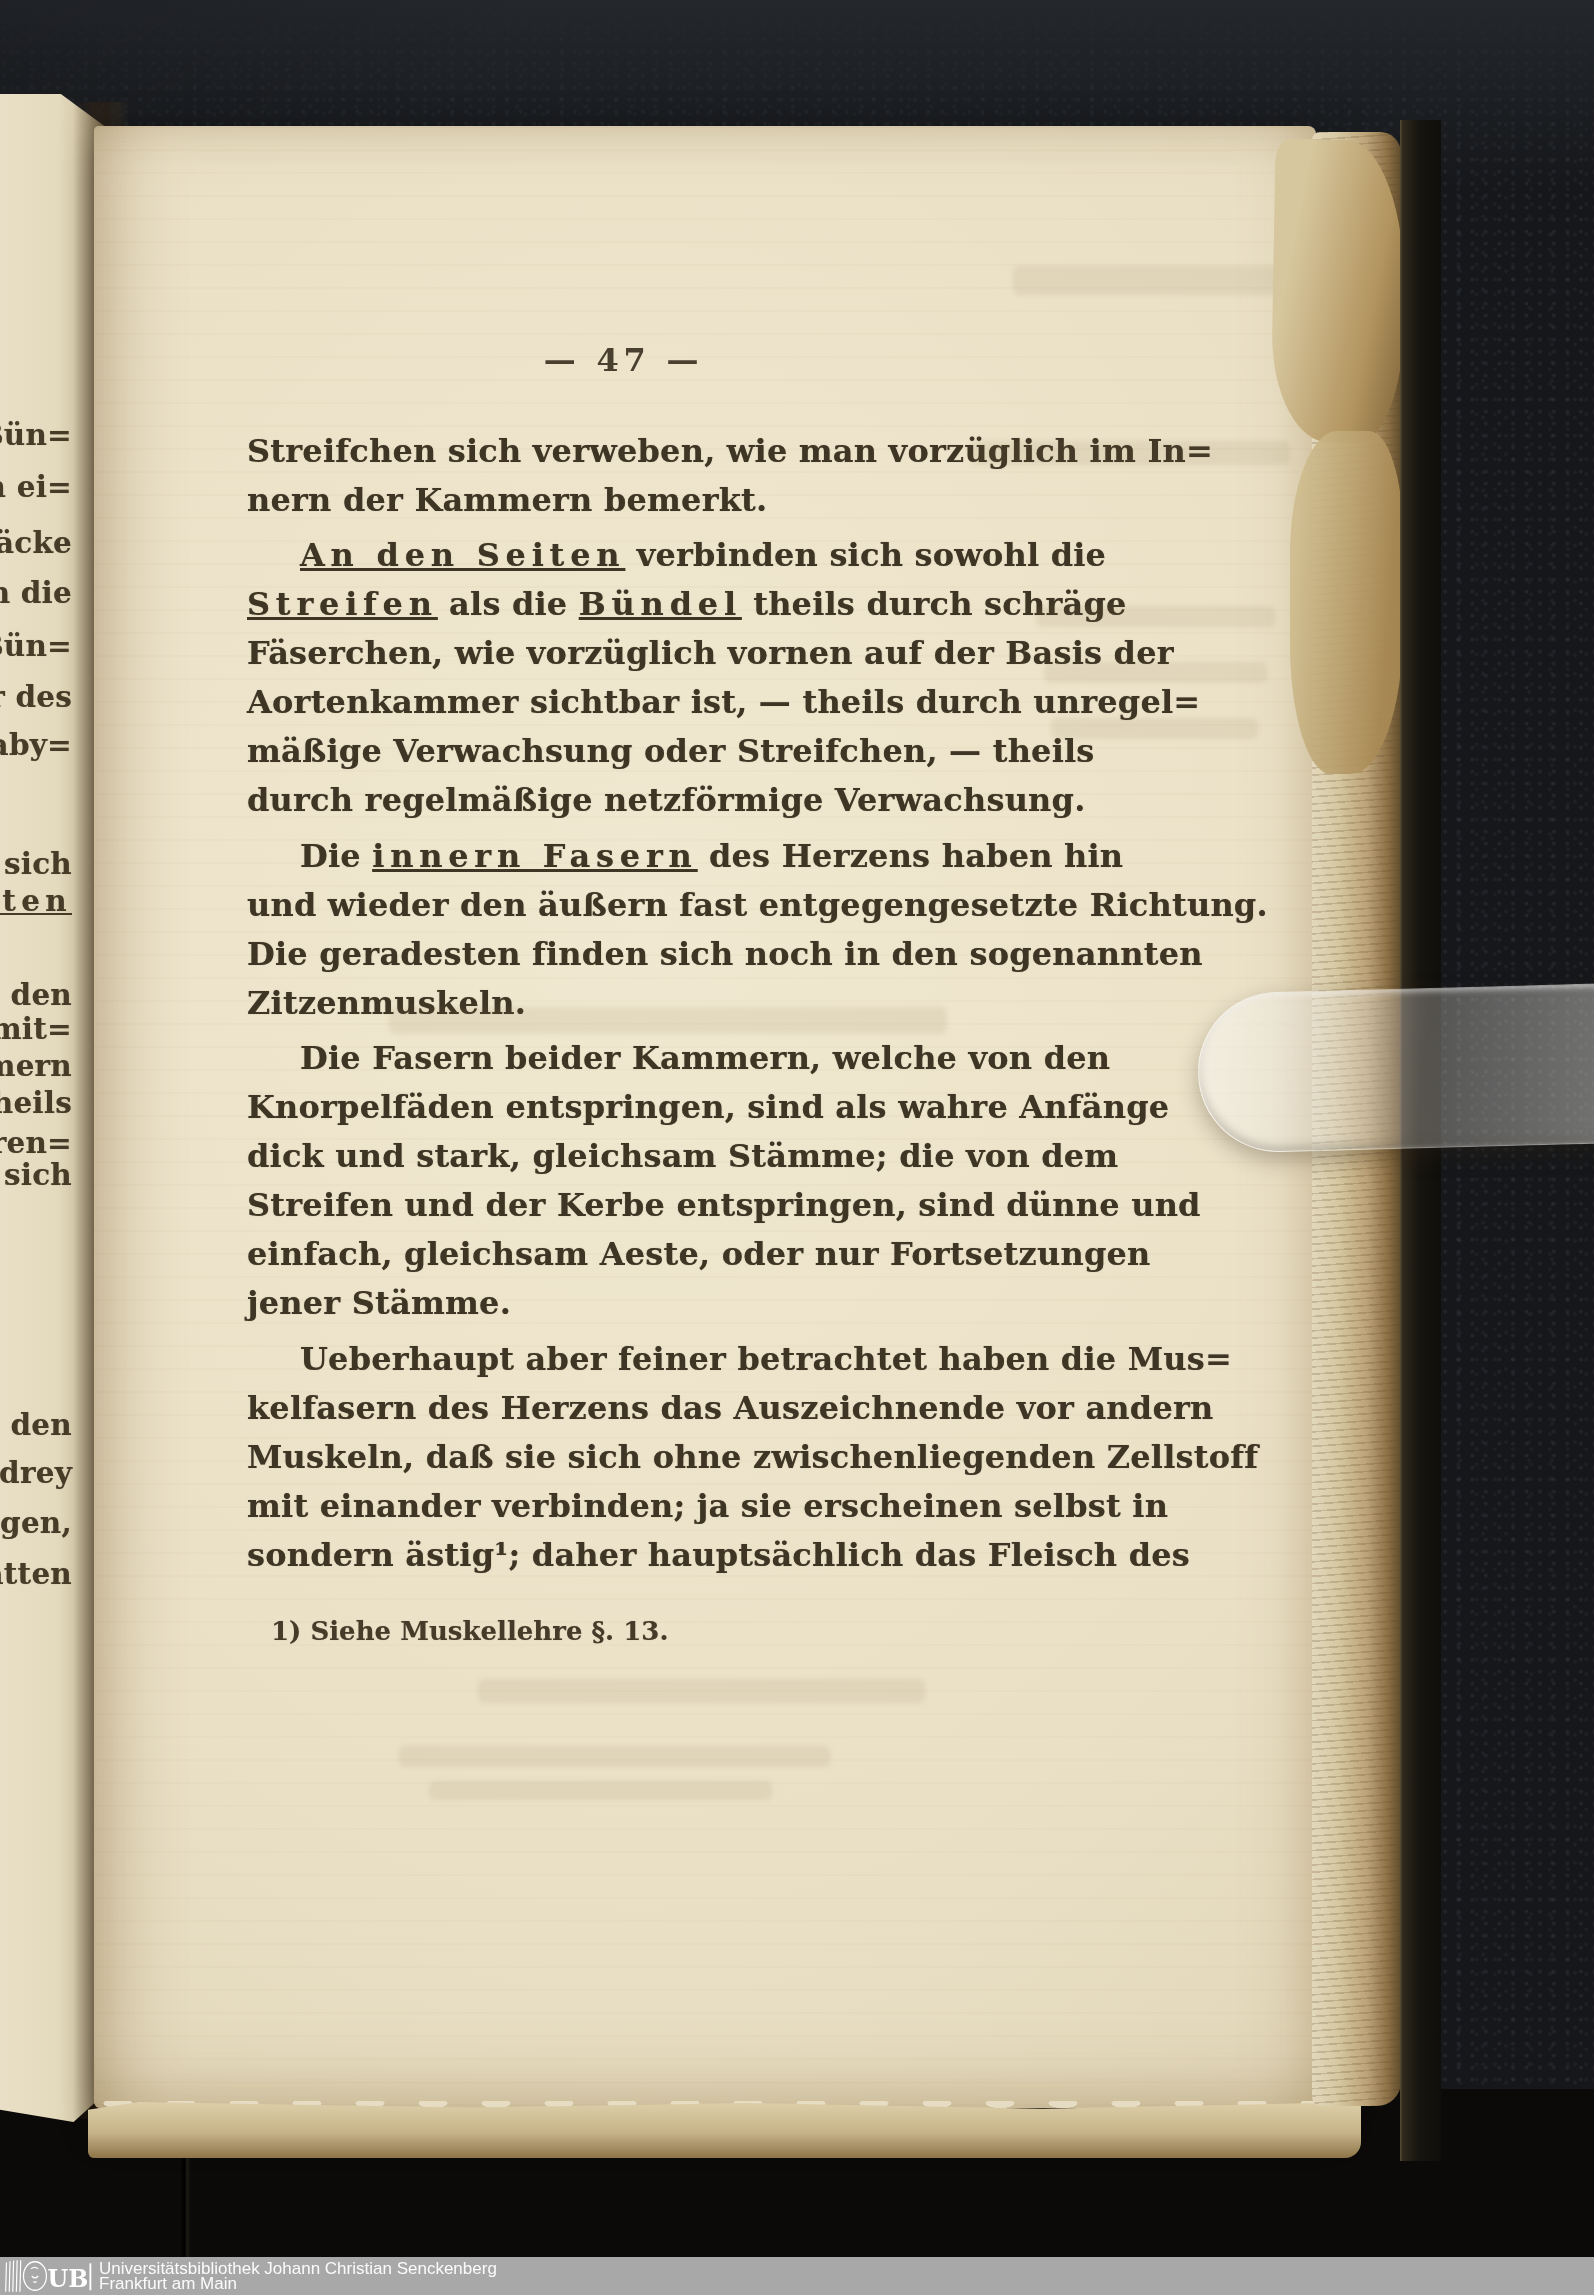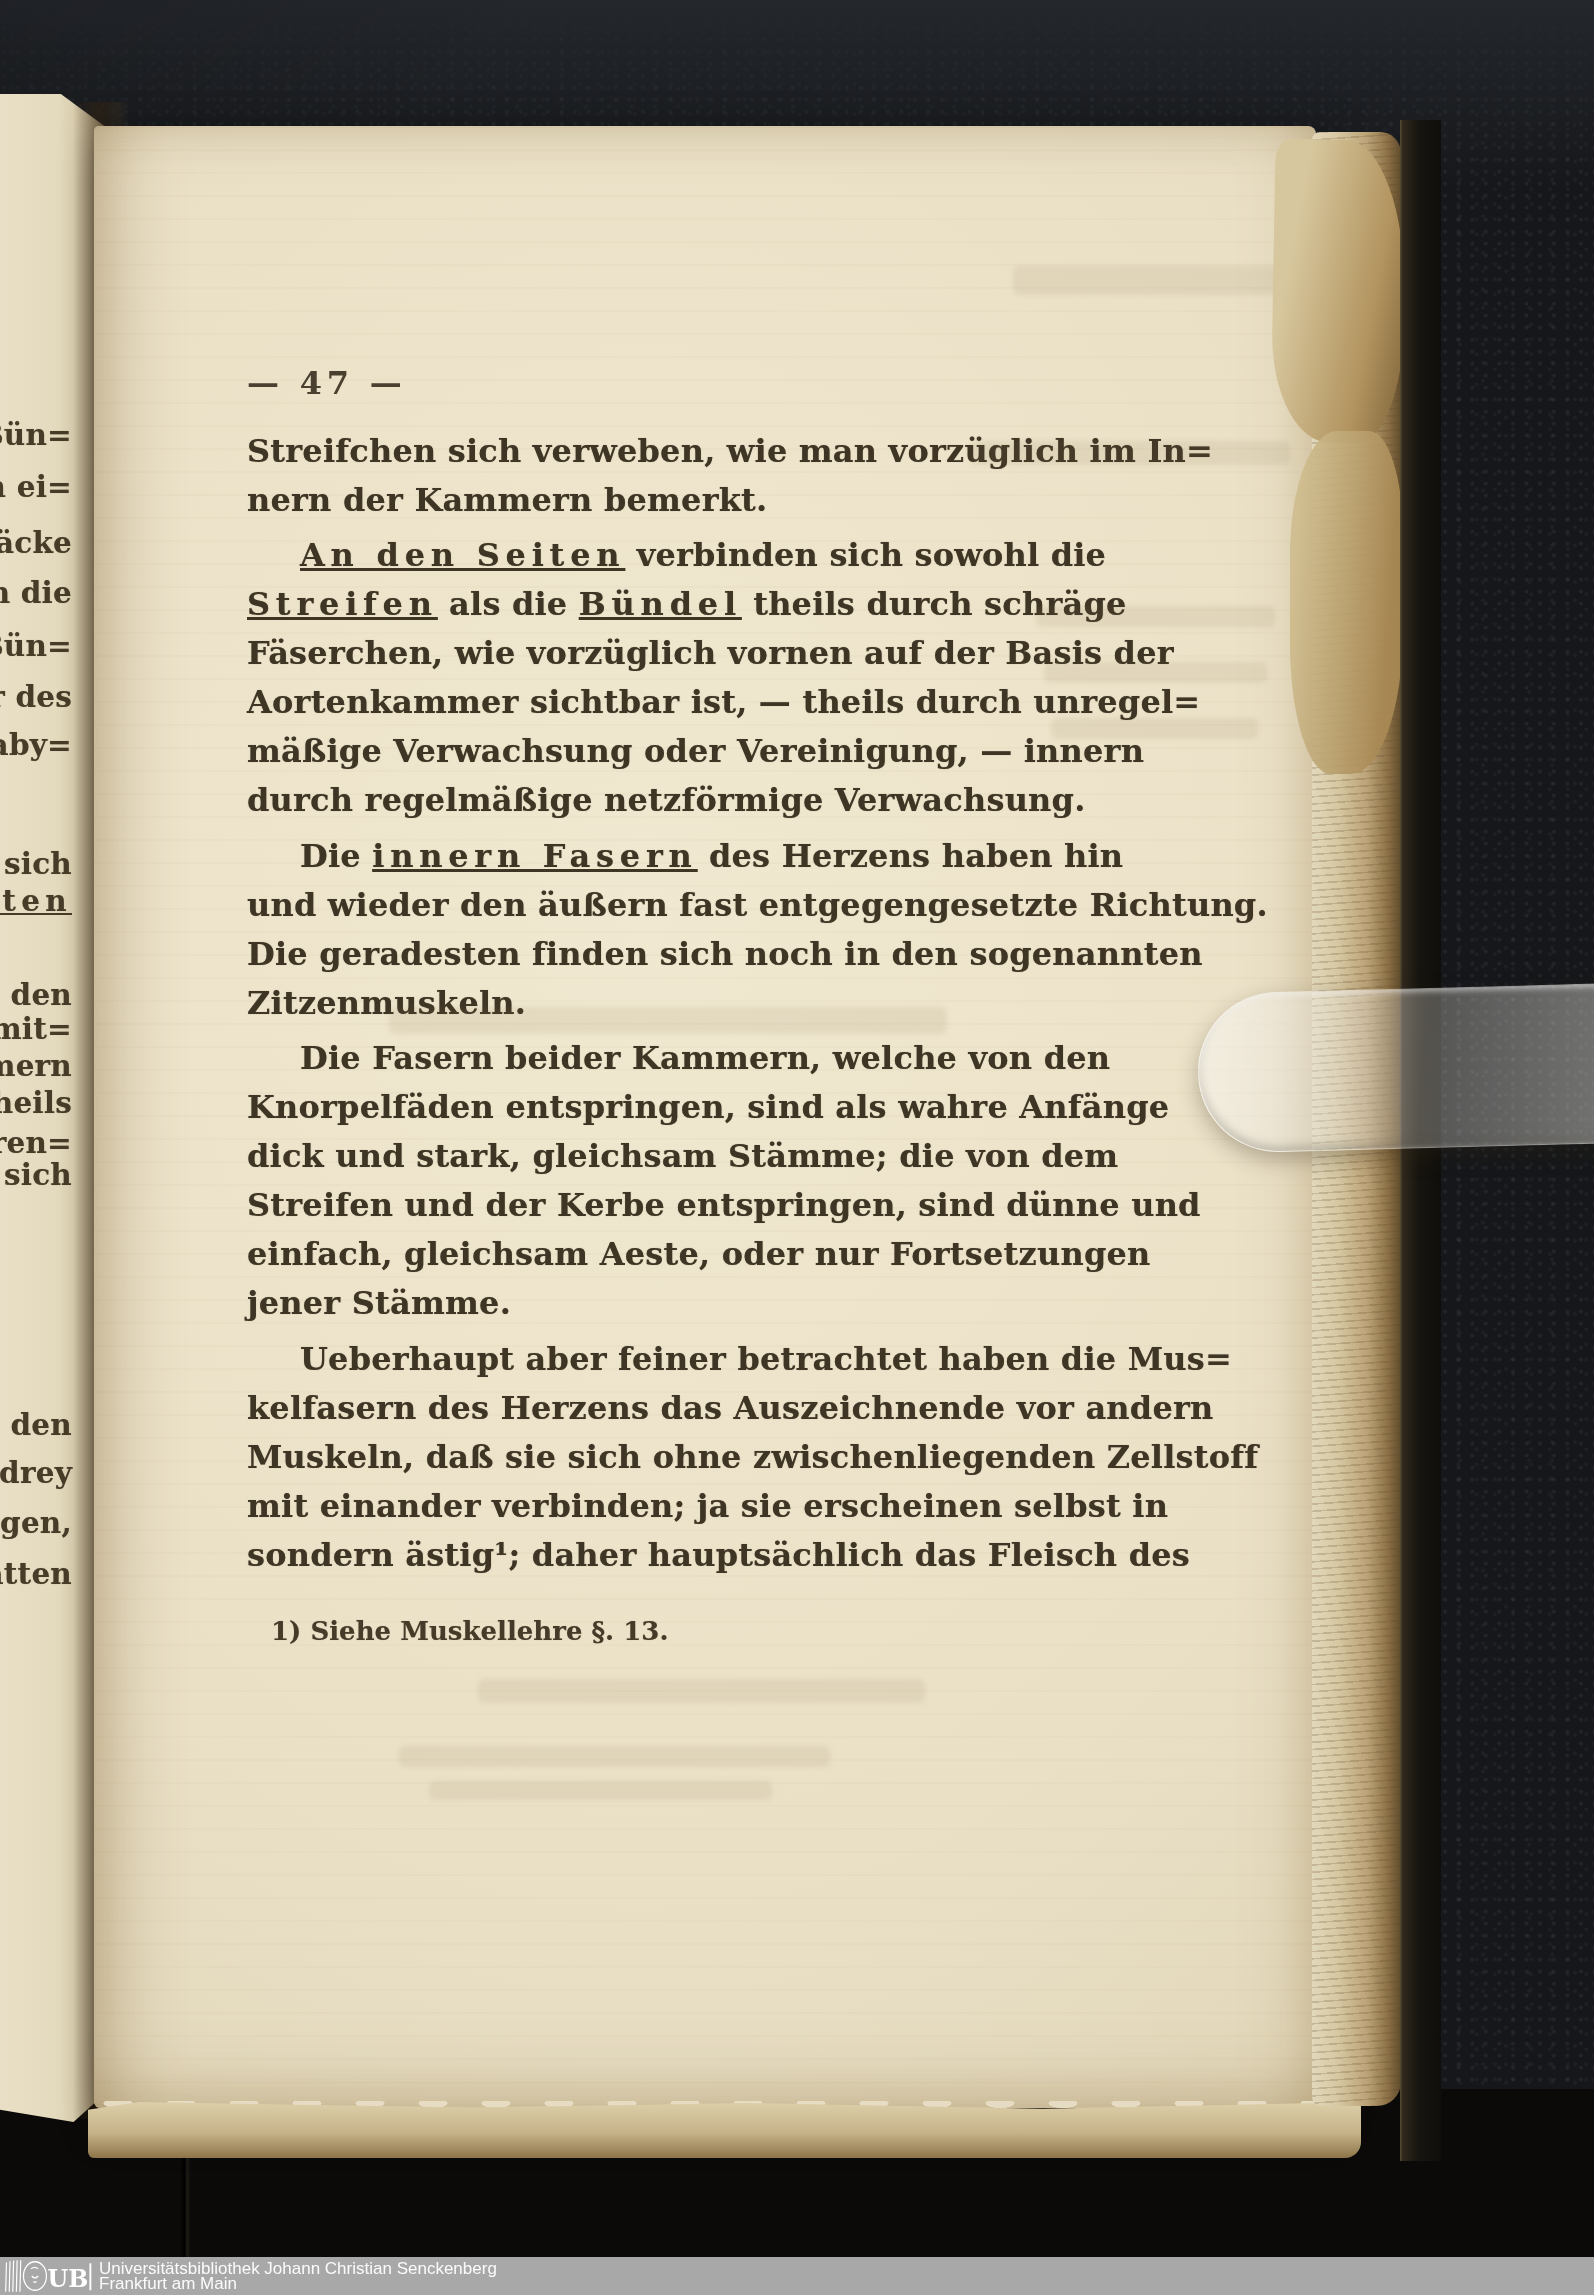--- a/index.html
+++ b/index.html
@@ -50,21 +50,21 @@
     border-radius:0 0 16px 6.4px;
     clip-path:polygon(0 14%,4% 0,30% 10%,52% 2%,75% 12%,100% 0,100% 100%,0 100%);}
   .deckle{position:absolute;left:0;right:0;bottom:-7.2px;height:14.4px;opacity:.95;
     background:radial-gradient(24px 8px at 24px 2.4px,#e7dec5 58%,transparent 62%) repeat-x;
     background-size:63px 14.4px;}
 
   
   .ghost{position:absolute;background:rgba(128,110,70,.10);border-radius:6.4px;filter:blur(2.4px);}
 
   
-  .pagenum{position:absolute;left:153px;top:238px;width:753px;
+  .pagenum{position:absolute;left:153px;top:215px;width:753px;text-align:center;
     font-size:32px;font-weight:700;color:#4a4030;letter-spacing:4.8px;}
   .textcol{position:absolute;left:153px;top:301px;width:773px;color:#3e3524;}
   .line{height:49px;line-height:49px;white-space:nowrap;font-size:32px;font-weight:700;
     letter-spacing:0.2px;text-shadow:0 0 0.8px rgba(62,53,36,.5);}
   .para + .para{margin-top:6.4px;}
   .para.indent .line:first-child{padding-left:53px;}
   .sperr{letter-spacing:.18em;text-decoration:underline;}
   .footnote{margin-top:32px;padding-left:24px;font-size:26px;font-weight:700;height:38px;
     line-height:38px;color:#453b28;white-space:nowrap;text-shadow:0 0 0.8px rgba(70,60,40,.45);}
 
@@ -141,21 +141,21 @@
     <div class="textcol">
       <div class="para">
         <div class="line frak">Streifchen sich verweben, wie man vorzüglich im In=</div>
         <div class="line frak">nern der Kammern bemerkt.</div>
       </div>
       <div class="para indent">
         <div class="line frak"><span class="sperr">An den Seiten</span> verbinden sich sowohl die</div>
         <div class="line frak"><span class="sperr">Streifen</span> als die <span class="sperr">Bündel</span> theils durch schräge</div>
         <div class="line frak">Fäserchen, wie vorzüglich vornen auf der Basis der</div>
         <div class="line frak">Aortenkammer sichtbar ist, — theils durch unregel=</div>
-        <div class="line frak">mäßige Verwachsung oder Vereinigung, — innern</div>
+        <div class="line frak">mäßige Verwachsung oder Streifchen, — theils</div>
         <div class="line frak">durch regelmäßige netzförmige Verwachsung.</div>
       </div>
       <div class="para indent">
         <div class="line frak">Die <span class="sperr">innern Fasern</span> des Herzens haben hin</div>
         <div class="line frak">und wieder den äußern fast entgegengesetzte Richtung.</div>
         <div class="line frak">Die geradesten finden sich noch in den sogenannten</div>
         <div class="line frak">Zitzenmuskeln.</div>
       </div>
       <div class="para indent">
         <div class="line frak">Die Fasern beider Kammern, welche von den</div>

